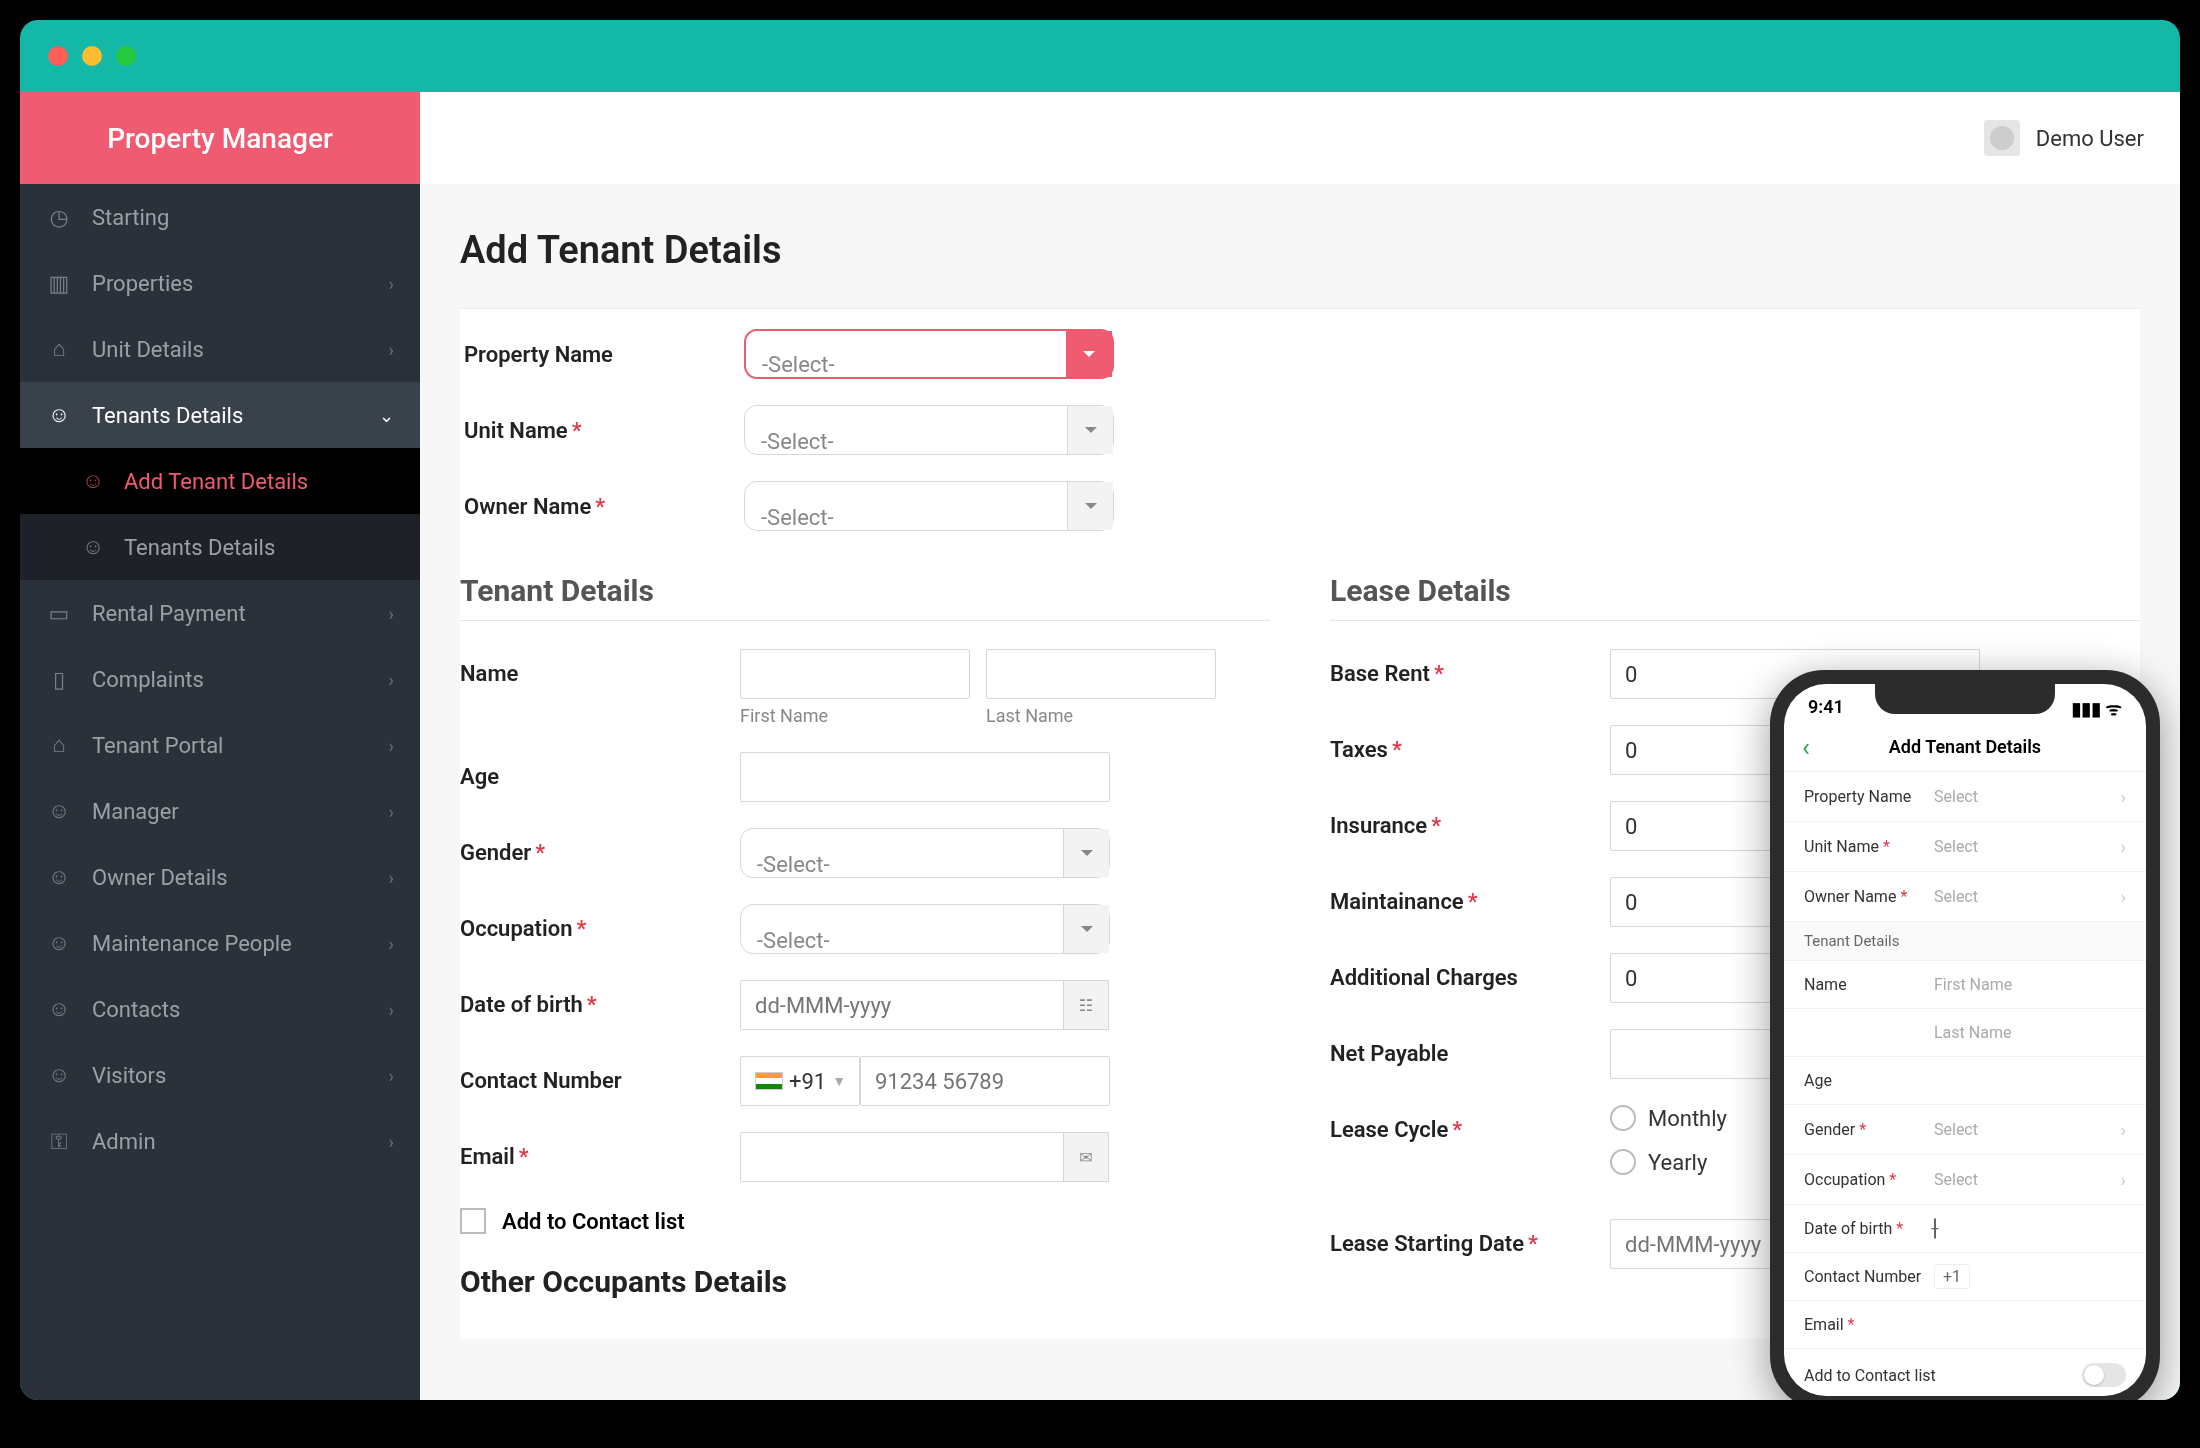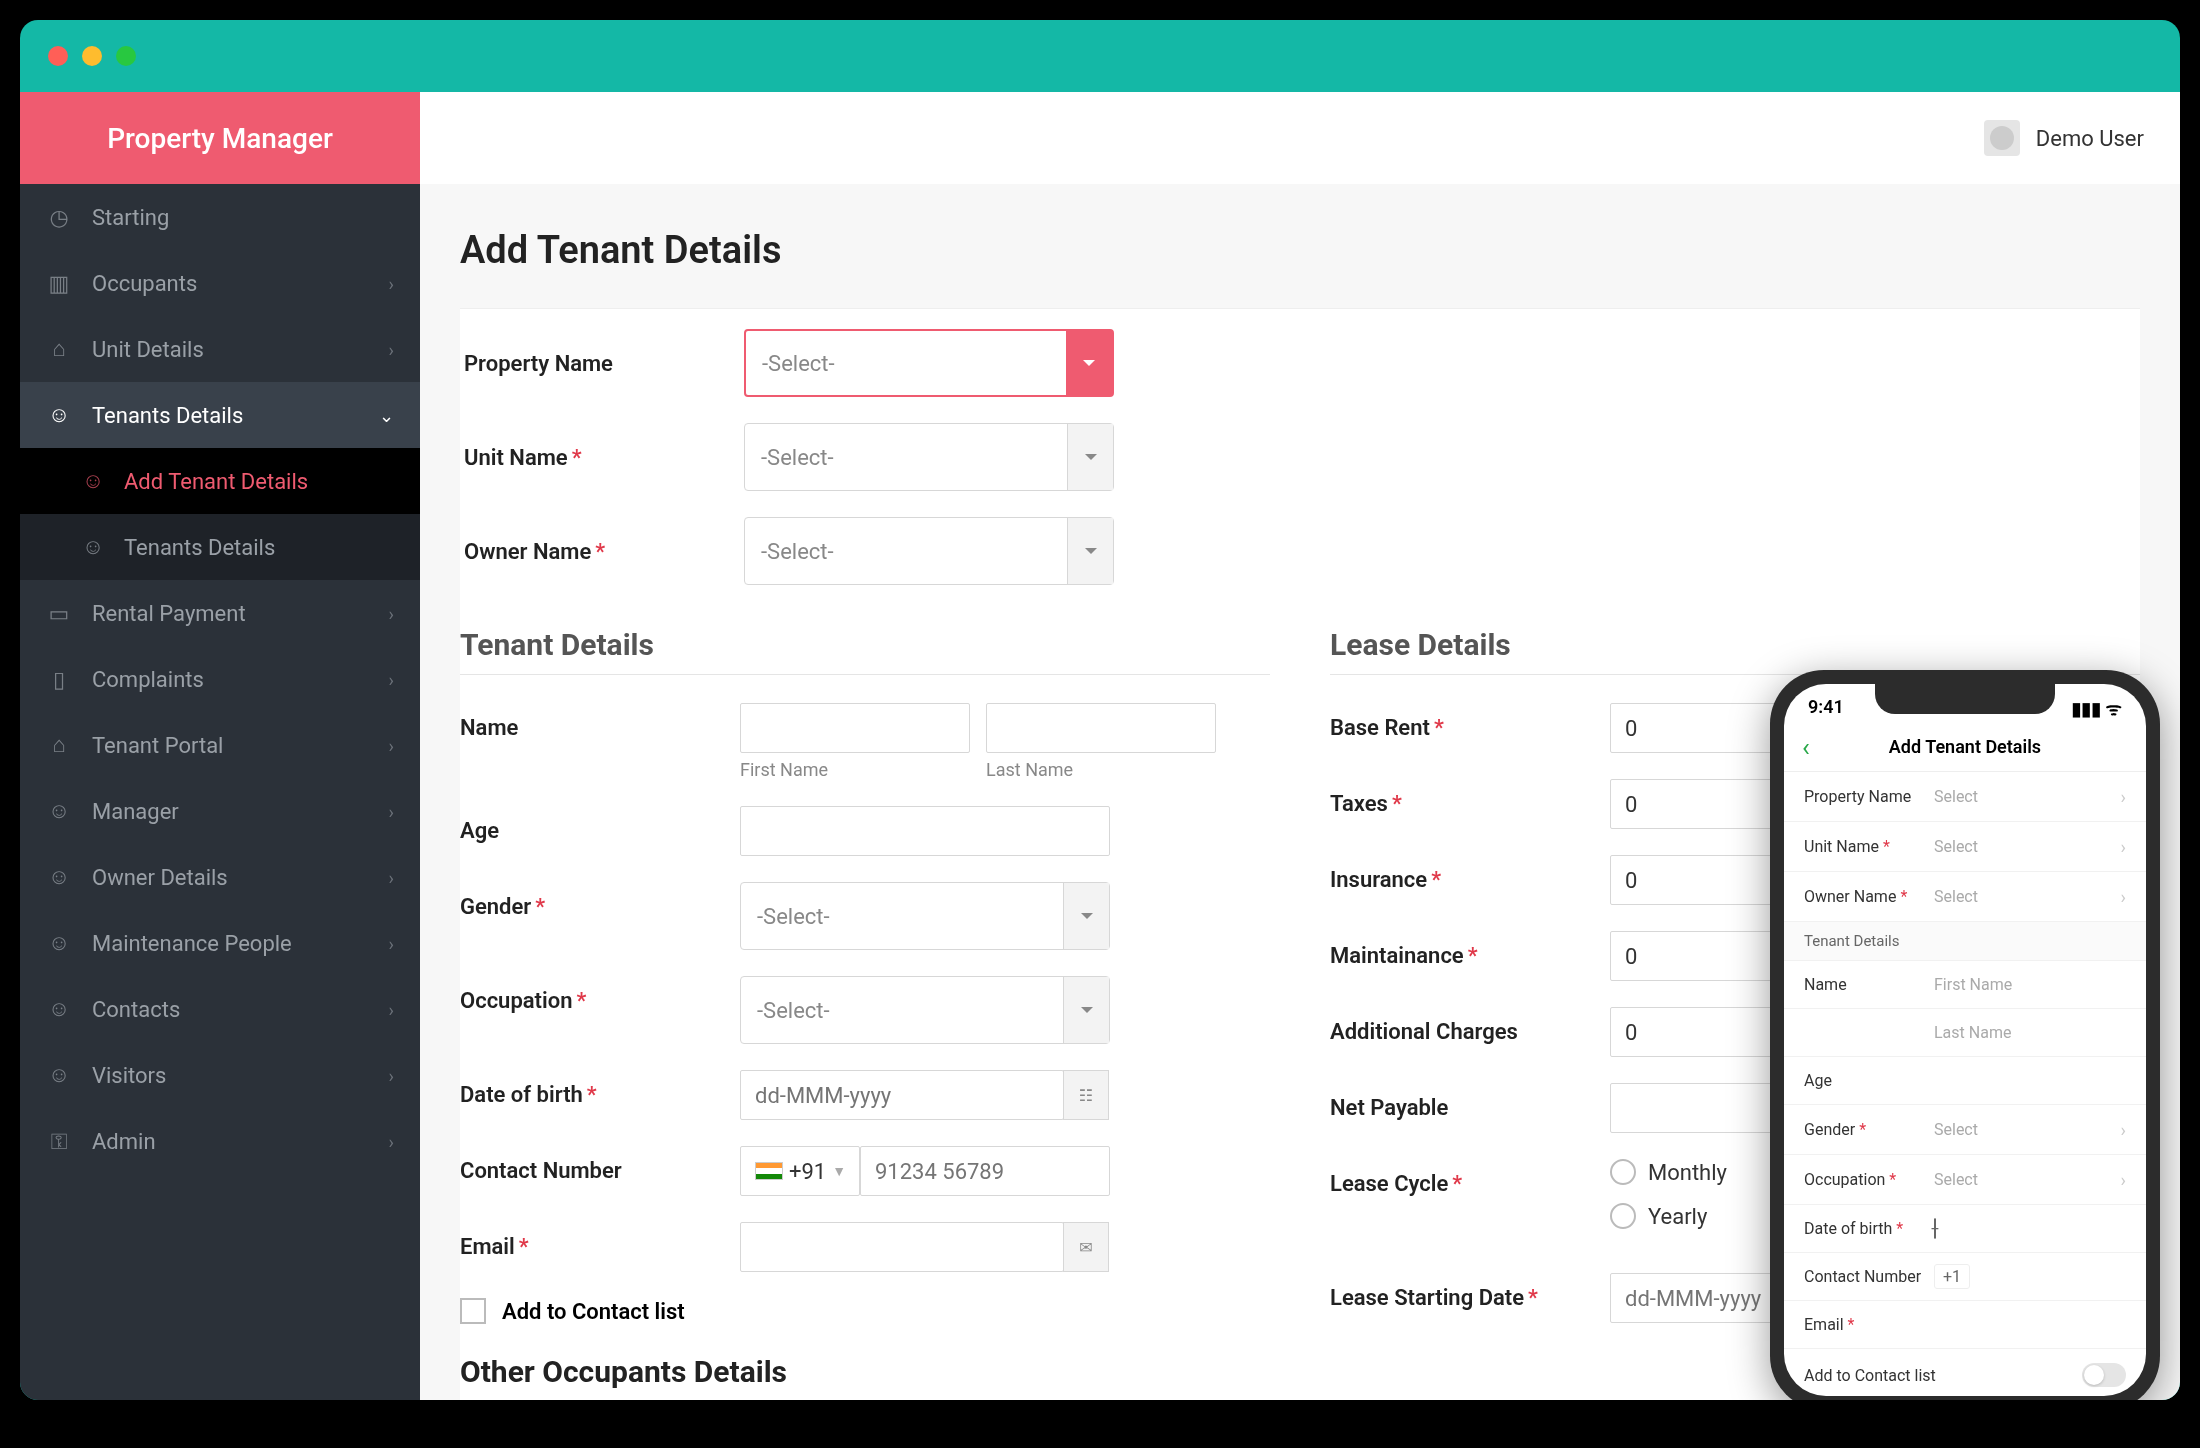--- a/index.html
+++ b/index.html
@@ -29,21 +29,21 @@
 .avatar { width:36px; height:36px; background:#e5e5e5; border-radius:4px; display:inline-block; position:relative;}
 .avatar::after{content:"";position:absolute;inset:6px;border-radius:50%;background:#ccc;}
 
 .content { padding:24px 40px; }
 .page-title { font-size:38px; font-weight:600; color:#222; margin:20px 0 36px; }
 .formcard { background:#fff; padding:20px 0 40px; border-top:1px solid #eee;}
 .toprow { display:flex; flex-direction:column; gap:26px; padding:0 4px 30px; }
 .frow { display:flex; align-items:center; gap:30px; }
 .flabel { width:250px; font-size:22px; font-weight:600; color:#222; }
 .req { color:#e0394a; margin-left:4px; }
-.select { position:relative; width:370px; height:68px; border:1px solid #d7d7d7; background:#fff; display:flex; align-items:center; padding:0 16px; color:#888; font-size:22px; border-radius:4px;}
+.select { position:relative; width:370px; height:50px; border:1px solid #d7d7d7; background:#fff; display:flex; align-items:flex-end; padding:0 16px; color:#888; font-size:22px; border-radius:13px;}
 .select.pink { border:2px solid #ef5b70; }
 .select .btn { position:absolute; right:0; top:0; bottom:0; width:46px; display:flex; align-items:center; justify-content:center; background:#f3f3f3; border-left:1px solid #d7d7d7;}
 .select.pink .btn { background:#ef5b70; color:#fff; border:none;}
 .select .btn::after { content:""; border:6px solid transparent; border-top-color:currentColor; margin-top:6px; color:#888;}
 .select.pink .btn::after{border-top-color:#fff;}
 
 .cols { display:flex; gap:60px; }
 .col { flex:1; min-width:0; }
 .section-h { font-size:30px; color:#555; padding:12px 0; border-bottom:1px solid #e5e5e5; margin-bottom:28px; }
 .frow2 { display:flex; align-items:flex-start; gap:30px; margin-bottom:26px; }
@@ -94,21 +94,21 @@
   <div class="app">
     <aside class="sidebar">
       <div class="brand">Property Manager</div>
       <nav class="nav">
         <div class="nav-item">
             <span class="nav-icon">◷</span>
             <span>Starting</span>
           </div>
         <div class="nav-item">
             <span class="nav-icon">▥</span>
-            <span>Occupants</span>
+            <span>Properties</span>
             <span class="chev">›</span>
           </div>
         <div class="nav-item">
             <span class="nav-icon">⌂</span>
             <span>Unit Details</span>
             <span class="chev">›</span>
           </div>
         <div class="nav-item active-parent">
             <span class="nav-icon">☺</span>
             <span>Tenants Details</span>

